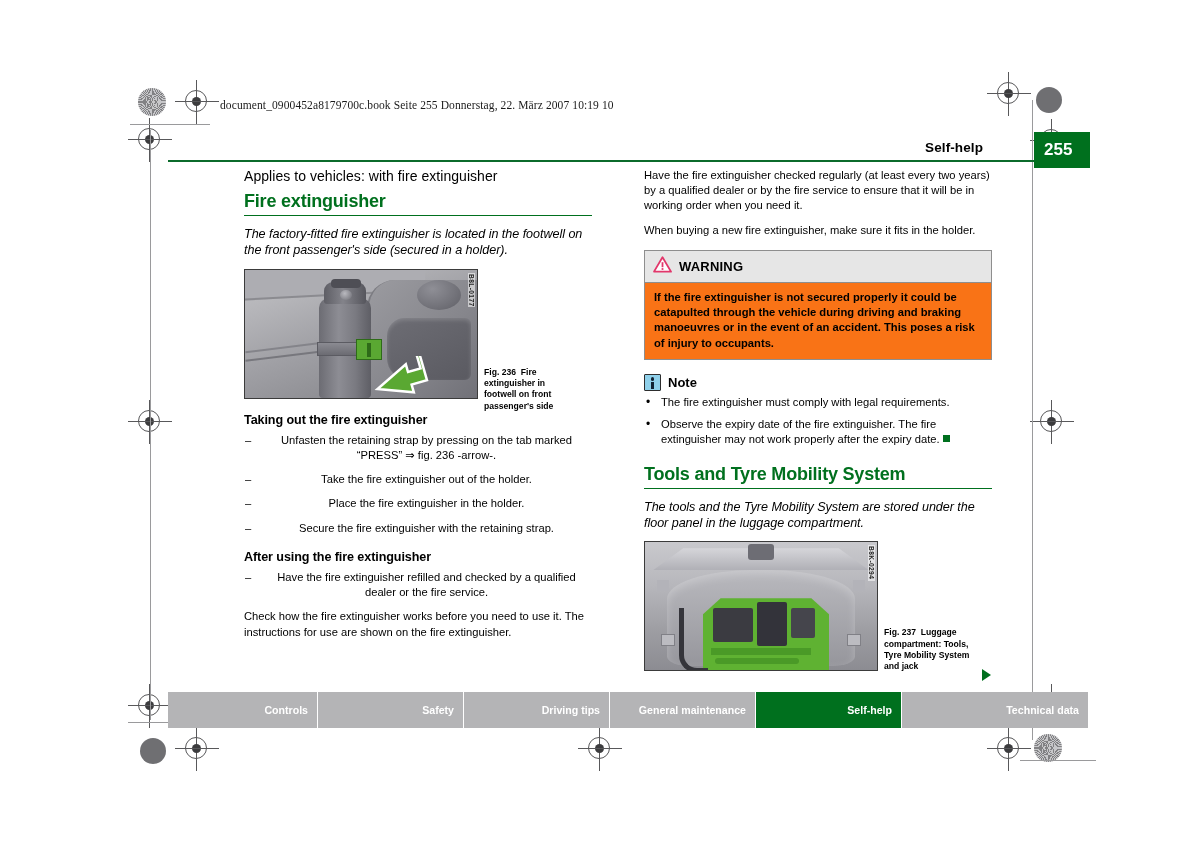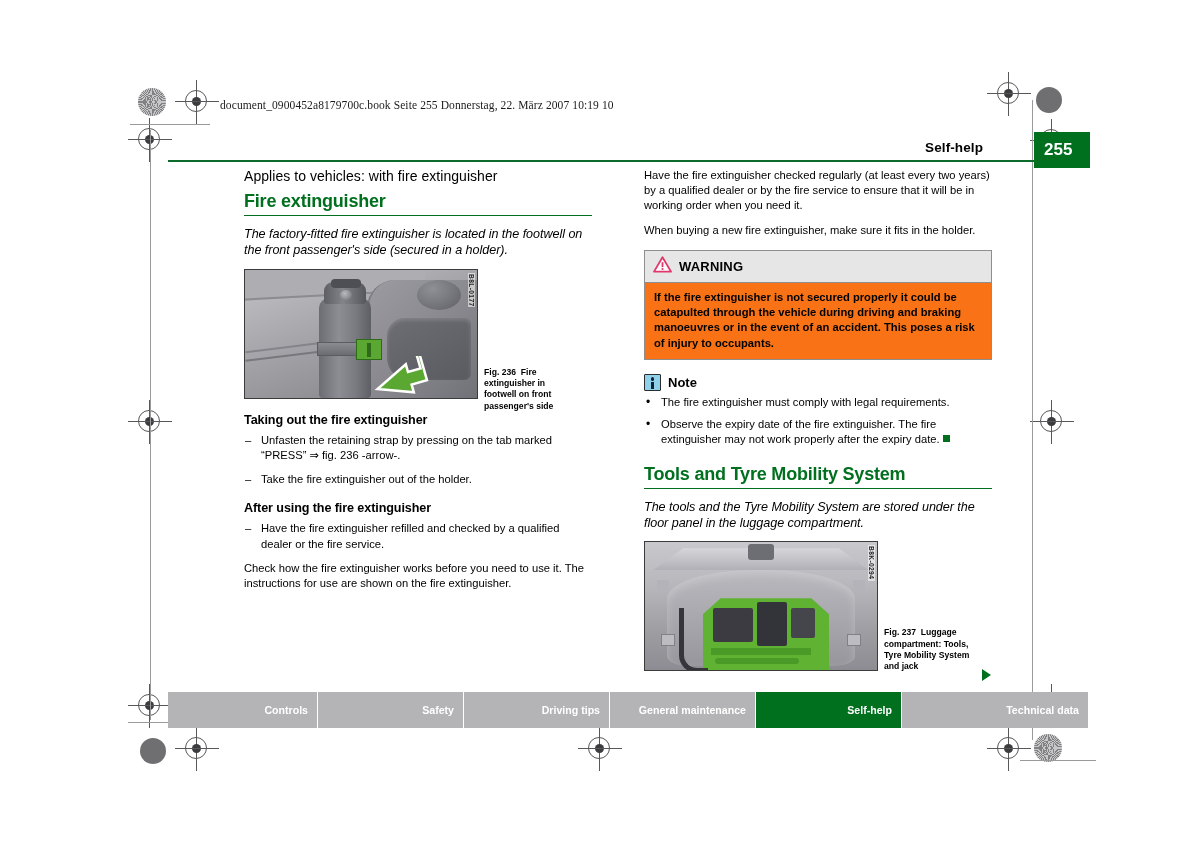--- a/index.html
+++ b/index.html
@@ -169,21 +169,21 @@
   }
   p.body:last-child { margin-bottom: 0; }
 
   h2.sub {
     font-size: 12.6px;
     font-weight: bold;
     margin: 14px 0 6px 0;
     letter-spacing: -.1px;
   }
 
-  ul.dashlist { list-style: none; margin: 0; padding: 0; }
+  ul.dashlist { list-style: none; margin: 0; padding: 0; text-align: center; }
   ul.dashlist li {
     position: relative;
     padding-left: 17px;
     font-size: 11.2px;
     line-height: 1.36;
     margin-bottom: 9px;
   }
   ul.dashlist li::before {
     content: "\2013";
     position: absolute;
@@ -565,20 +565,24 @@
           <span>Fig. 236</span>&nbsp;&nbsp;<span>Fire extinguisher in footwell on front passenger's side</span>
         </div>
       </div>
 
       <h2 class="sub">Taking out the fire extinguisher</h2>
       <ul class="dashlist">
         <li>Unfasten the retaining strap by pressing on the tab marked “PRESS” ⇒ fig. 236  -arrow-.</li>
         <li>Take the fire extinguisher out of the holder.</li>
       </ul>
 
+      <ul class="dashlist">
+        <li>Place the fire extinguisher in the holder.</li>
+        <li>Secure the fire extinguisher with the retaining strap.</li>
+      </ul>
 
       <h2 class="sub">After using the fire extinguisher</h2>
       <ul class="dashlist">
         <li>Have the fire extinguisher refilled and checked by a qualified dealer or the fire service.</li>
       </ul>
 
       <p class="body" style="margin-top:6px;">Check how the fire extinguisher works before you need to use it. The instructions for use are shown on the fire extinguisher.</p>
     </div>
 
     <div class="col col-right">

